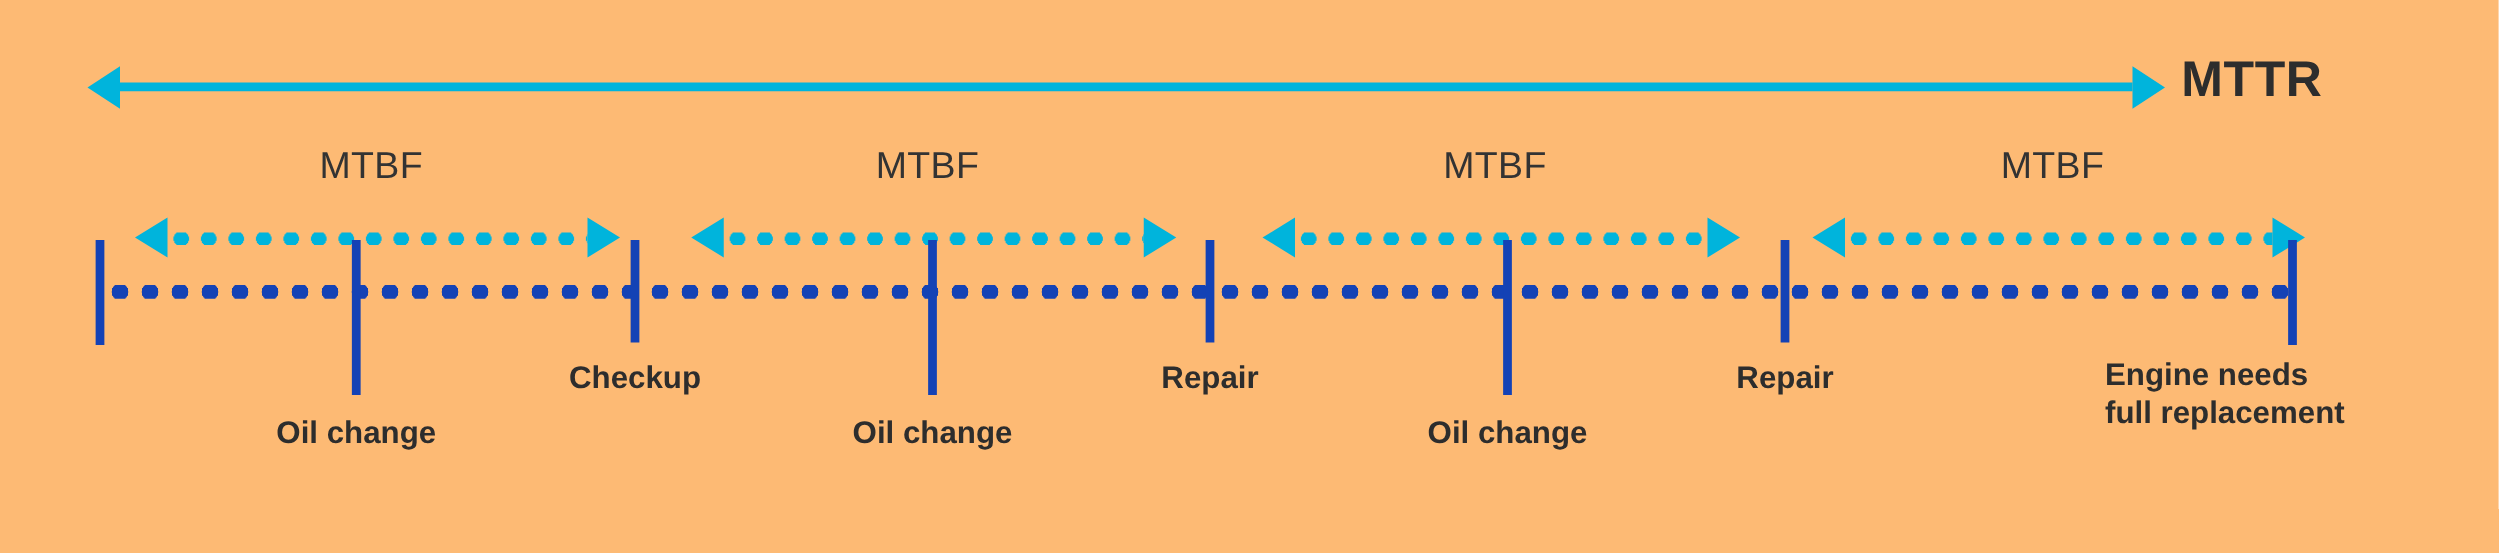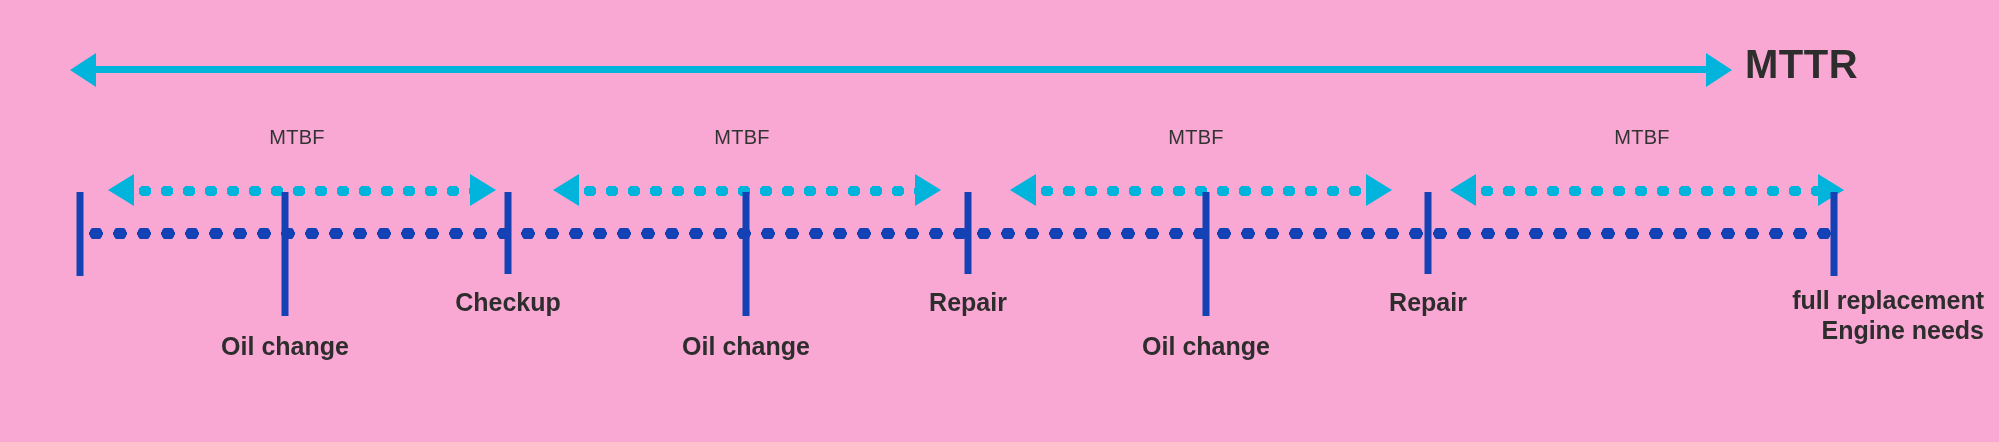--- a/index.html
+++ b/index.html
@@ -8,21 +8,21 @@
     padding: 0;
     background: #ffffff;
   }
   body {
     font-family: "Liberation Sans", "DejaVu Sans", sans-serif;
   }
   #diagram-root {
     position: relative;
     width: 1999px;
     height: 442px;
-    background: #f9a8d4;
+    background: #fdba74;
     overflow: hidden;
   }
 
   
   .mttr-line {
     position: absolute;
     left: 96px;
     top: 66px;
     width: 1610px;
     height: 7px;
@@ -58,22 +58,22 @@
     font-size: 40px;
     font-weight: 700;
     color: #2d2d2d;
     letter-spacing: 0.5px;
     white-space: nowrap;
   }
 
   
   .mtbf-label {
     position: absolute;
-    top: 126px;
-    font-size: 20px;
+    top: 116px;
+    font-size: 30px;
     font-weight: 400;
     color: #333333;
     text-align: center;
     transform: translateX(-50%);
     white-space: nowrap;
     letter-spacing: 0.3px;
   }
   .mtbf-dots {
     position: absolute;
     top: 186px;
@@ -126,21 +126,21 @@
     top: 192px;
     height: 124px;
   }
 
   
   .event-label {
     position: absolute;
     font-size: 25px;
     font-weight: 700;
     color: #2d2d2d;
-    text-align: right;
+    text-align: left;
     transform: translateX(-50%);
     white-space: nowrap;
     line-height: 1.18;
   }
   .event-label.high { top: 288px; }
   .event-label.low  { top: 332px; }
   .event-label.multi { top: 286px; white-space: normal; }
 </style>
 </head>
 <body>
@@ -184,17 +184,17 @@
   <div class="tick tick-end" style="left:1834px;"></div>
 
   <div class="event-label low" style="left:285px;">Oil change</div>
   <div class="event-label high" style="left:508px;">Checkup</div>
   <div class="event-label low" style="left:746px;">Oil change</div>
   <div class="event-label high" style="left:968px;">Repair</div>
   <div class="event-label low" style="left:1206px;">Oil change</div>
   <div class="event-label high" style="left:1428px;">Repair</div>
 
   <div class="event-label multi" style="left:1834px; width:300px;">
+    <div>Engine needs</div>
     <div>full replacement</div>
-    <div>Engine needs</div>
   </div>
 
 </div>
 
 </body></html>

